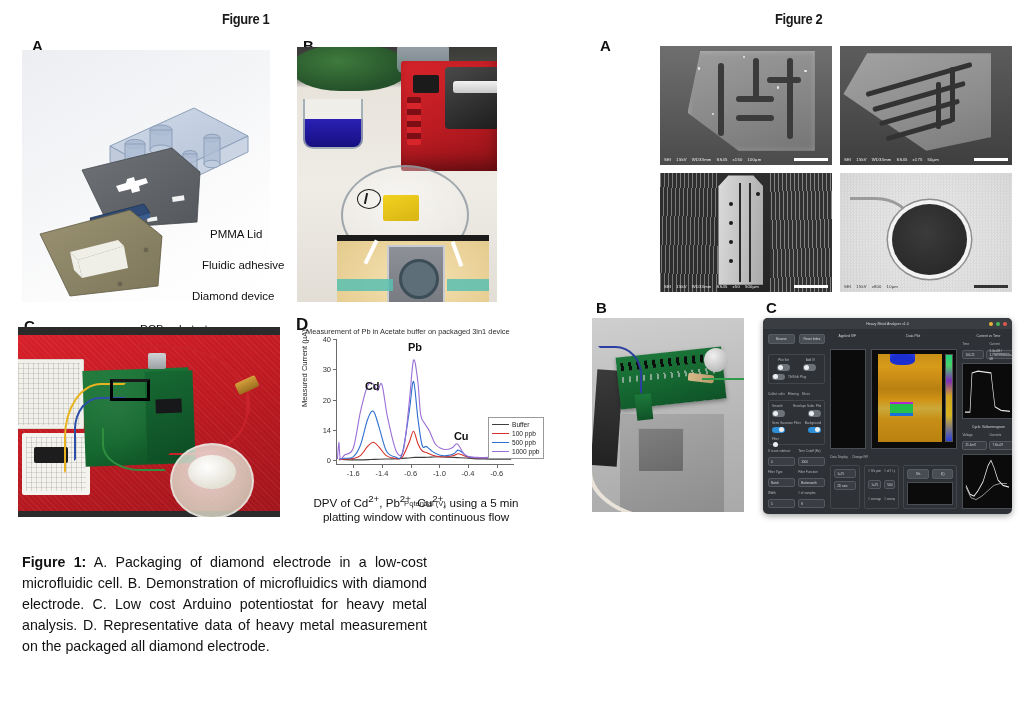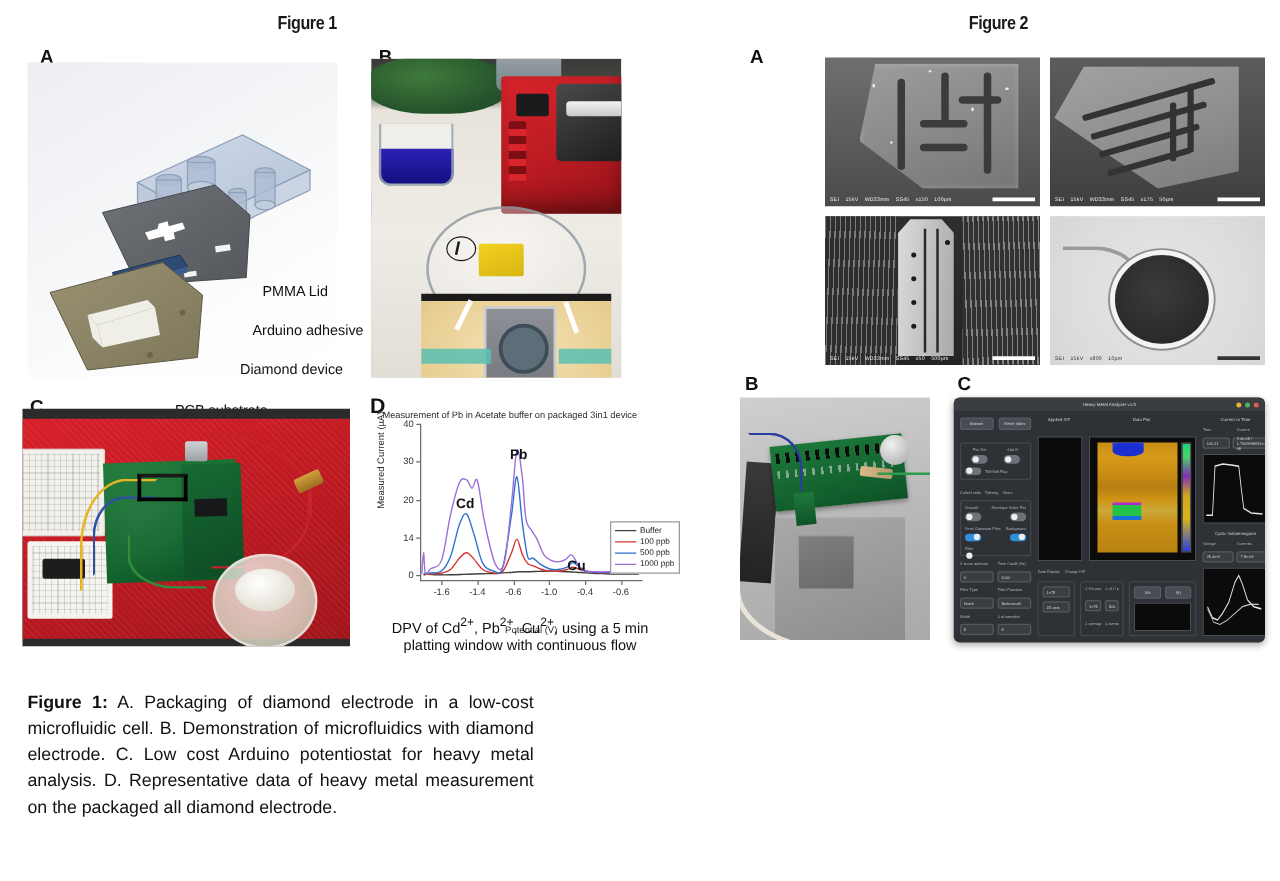--- a/index.html
+++ b/index.html
@@ -158,21 +158,21 @@
   .axis-line { position:absolute; background:#6b6b6b; }
   .ytick-lbl { position:absolute; right:100%; margin-right:5px; font-size:7.5px; color:#333; transform: translateY(-50%); white-space:nowrap;}
   .ytick-mark { position:absolute; left:-3px; width:3px; height:1px; background:#6b6b6b;}
   .xtick-lbl { position:absolute; top:100%; margin-top:4px; font-size:7.5px; color:#333; transform: translateX(-50%); white-space:nowrap;}
   .xtick-mark { position:absolute; top:0; width:1px; height:3px; background:#6b6b6b;}
   .ylabel {
     position:absolute; left:8px; top:92px; font-size:7.6px; color:#2b2b2b;
     transform: rotate(-90deg); transform-origin: left top; white-space:nowrap;
   }
   .xlabel { position:absolute; left:0; right:0; top:160px; text-align:center; font-size:7.6px; color:#2b2b2b;}
-  .peak-lbl { position:absolute; font-weight:bold; font-size:11px; color:#111;margin-top:17px;}
+  .peak-lbl { position:absolute; font-weight:bold; font-size:11px; color:#111;}
   .legend {
     position:absolute; left:152px; top:78px;
     border:1px solid #9a9a9a; background:#fff; padding:2px 3px;
   }
   .legend-row { display:flex; align-items:center; gap:3px; height:9px;}
   .legend-swatch { width:17px; height:0; border-top:1.4px solid #000;}
   .legend-text { font-size:6.6px; color:#222; white-space:nowrap;}
   .dcap {
     position:absolute; left:2px; top:178px; width:244px;
     font-size:11.6px; color:#111; text-align:center; line-height:1.25;
@@ -357,21 +357,21 @@
     <g>
       <polygon points="18,184 108,160 140,186 136,236 48,246" fill="url(#gPcb)" stroke="#5f5a43" stroke-width="0.8"></polygon>
       <polygon points="48,202 96,190 102,196 56,210" fill="#efeee7"></polygon>
       <polygon points="56,210 102,196 106,218 60,228" fill="#efeee7"></polygon>
       <polygon points="48,202 56,210 60,228 52,220" fill="#efeee7"></polygon>
       <circle cx="124" cy="200" r="2.4" fill="#6a6450"></circle>
       <circle cx="98" cy="234" r="2.4" fill="#6a6450"></circle>
     </g>
   </svg>
   <div class="lbl-cad" style="left:188px; top:178px;">PMMA Lid</div>
-  <div class="lbl-cad" style="left:180px; top:209px;">Arduino adhesive</div>
+  <div class="lbl-cad" style="left:180px; top:209px;">Fluidic adhesive</div>
   <div class="lbl-cad" style="left:170px; top:240px;">Diamond device</div>
   <div class="lbl-cad" style="left:118px; top:273px;">PCB substrate</div>
 </div>
 
 <div class="abs panel-letter" style="left:303px; top:38px;">B</div>
 <div class="abs" id="fig1b">
   <div class="bench"></div>
   <div class="green-lid"></div>
   <div class="bg-bottle"></div>
   <div class="pump">

